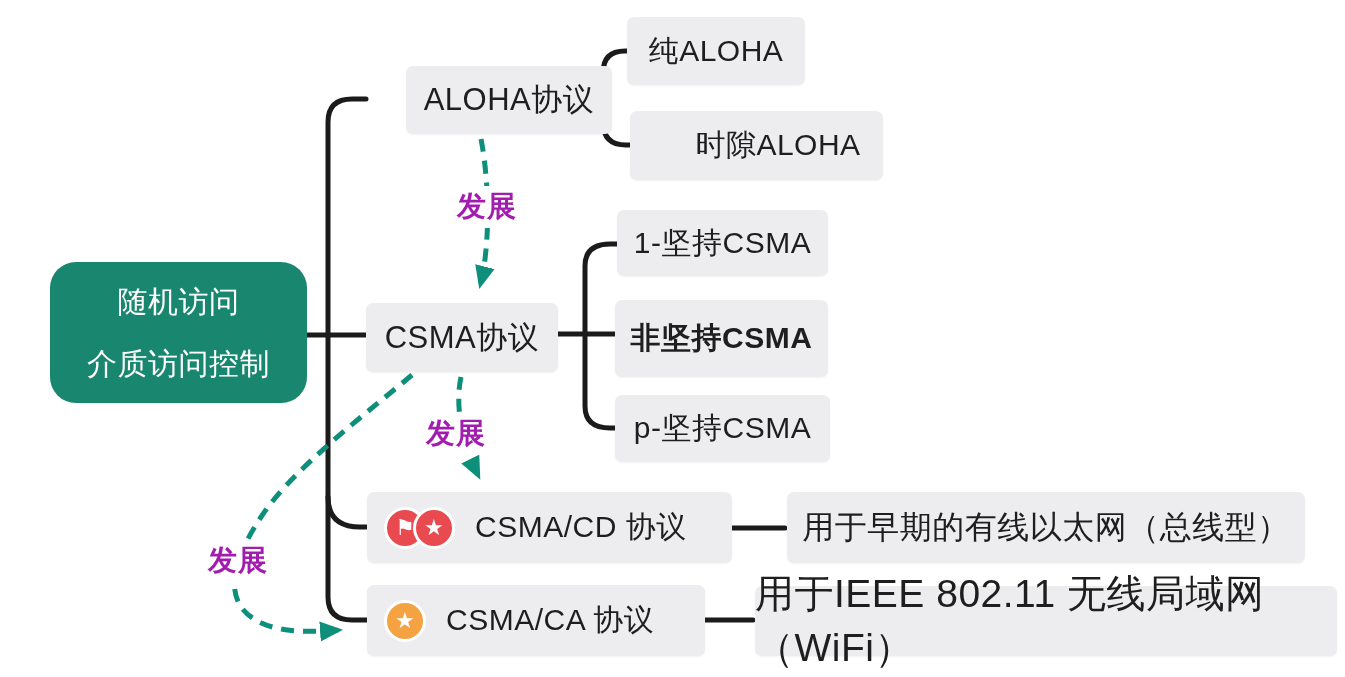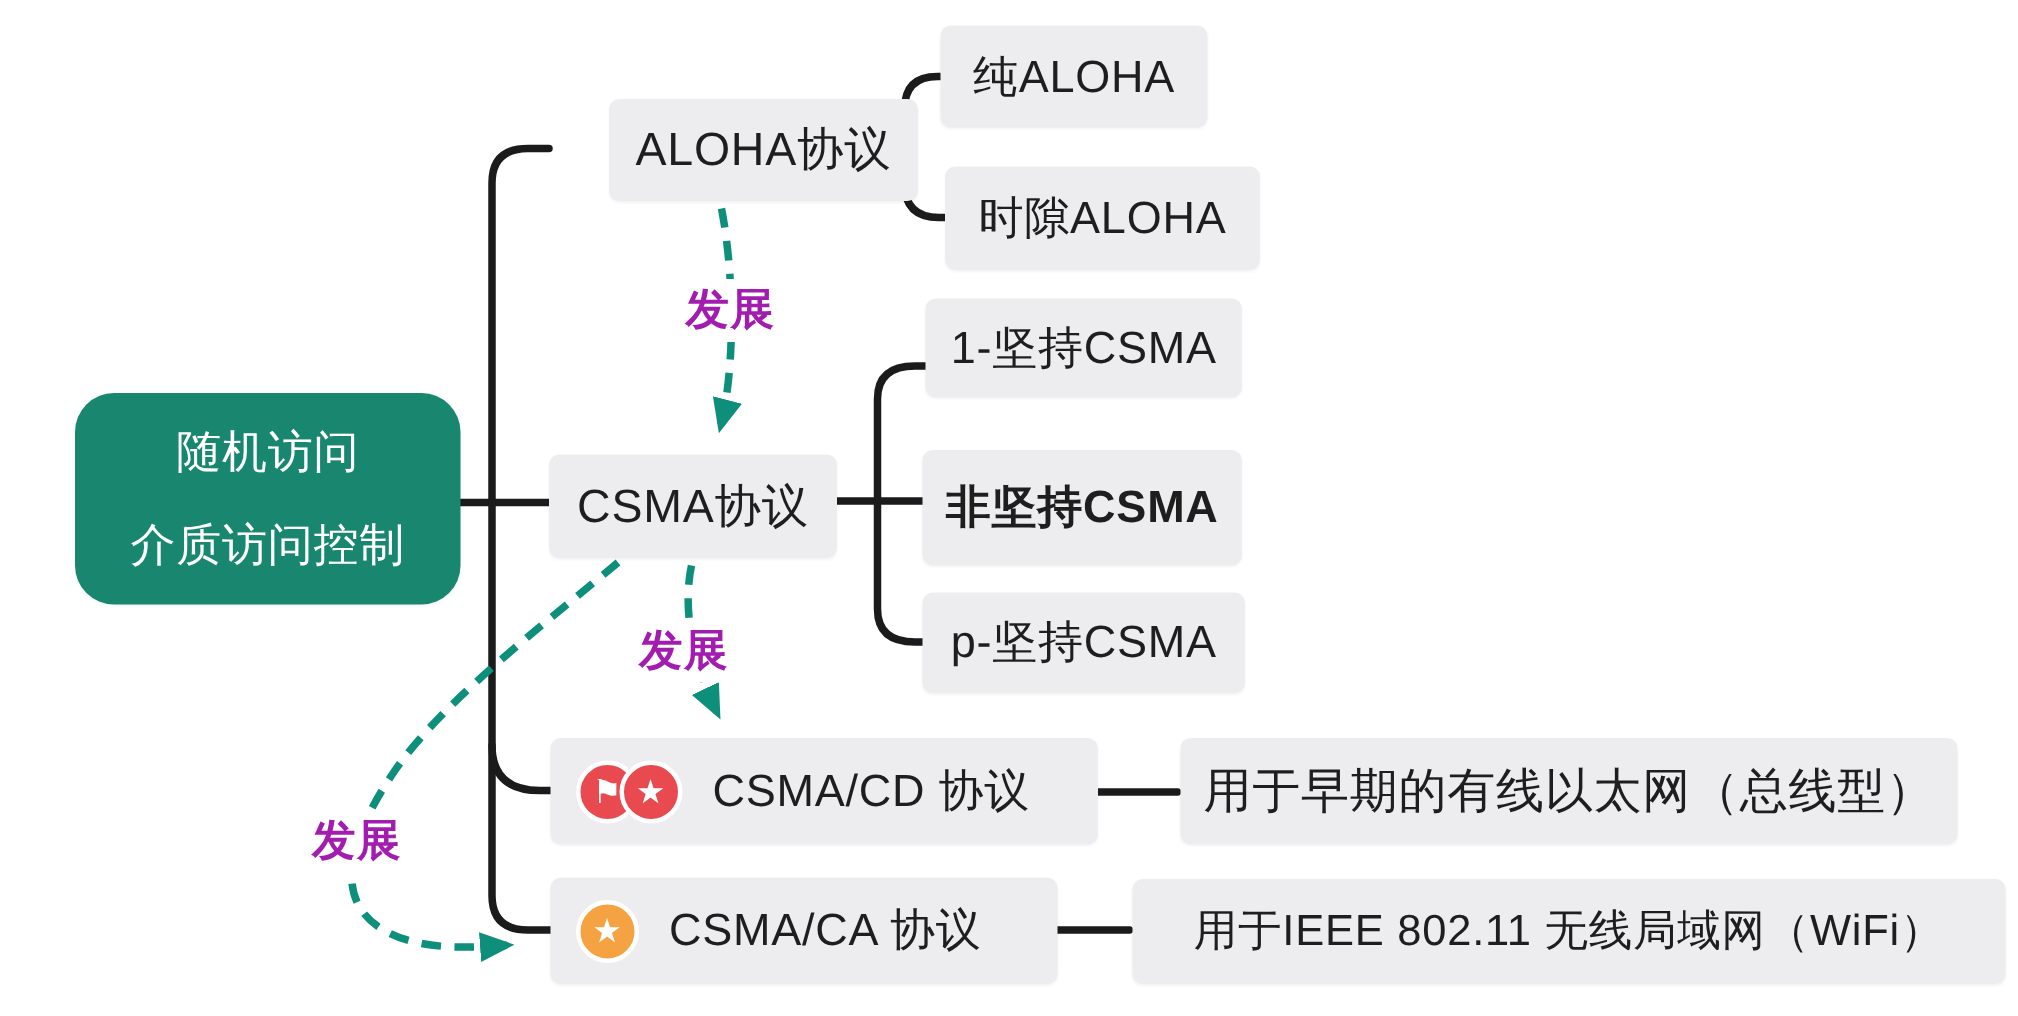--- a/index.html
+++ b/index.html
@@ -69,29 +69,29 @@
   </div>
 
   <div class="node" style="left:366px;top:66px;width:206px;height:68px;font-size:31px;margin-left:40px;">
     <span>ALOHA协议</span>
   </div>
 
   <div class="node" style="left:627px;top:17px;width:178px;height:68px;">
     <span>纯ALOHA</span>
   </div>
 
-  <div class="node" style="left:630px;top:111px;width:210px;height:69px;">
+  <div class="node" style="left:630px;top:111px;width:210px;height:69px;padding-left:43px;">
     <span>时隙ALOHA</span>
   </div>
 
   <div class="node" style="left:366px;top:303px;width:192px;height:69px;font-size:31px;">
     <span>CSMA协议</span>
   </div>
 
-  <div class="node" style="left:617px;top:199px;width:211px;height:66px;">
+  <div class="node" style="left:617px;top:210px;width:211px;height:66px;">
     <span>1-坚持CSMA</span>
   </div>
 
   <div class="node" style="left:615px;top:300px;width:213px;height:77px;font-weight:bold;">
     <span>非坚持CSMA</span>
   </div>
 
   <div class="node" style="left:615px;top:395px;width:215px;height:67px;">
     <span>p-坚持CSMA</span>
   </div>
@@ -110,21 +110,21 @@
     <span>用于早期的有线以太网（总线型）</span>
   </div>
 
   <div class="node row" style="left:367px;top:585px;width:321px;height:71px;">
     <span class="badge orange">
         <span>★</span>
       </span>
     <span class="nlabel">CSMA/CA 协议</span>
   </div>
 
-  <div class="node" style="left:755px;top:586px;width:582px;height:70px;font-size:29px;">
+  <div class="node" style="left:755px;top:586px;width:582px;height:70px;font-size:39px;">
     <span>用于IEEE 802.11 无线局域网（WiFi）</span>
   </div>
 
   <div class="edge-label" style="left:452px;top:186px;">发展</div>
   <div class="edge-label" style="left:421px;top:413px;">发展</div>
   <div class="edge-label" style="left:203px;top:540px;">发展</div>
 
 </div>
 
 </body></html>

